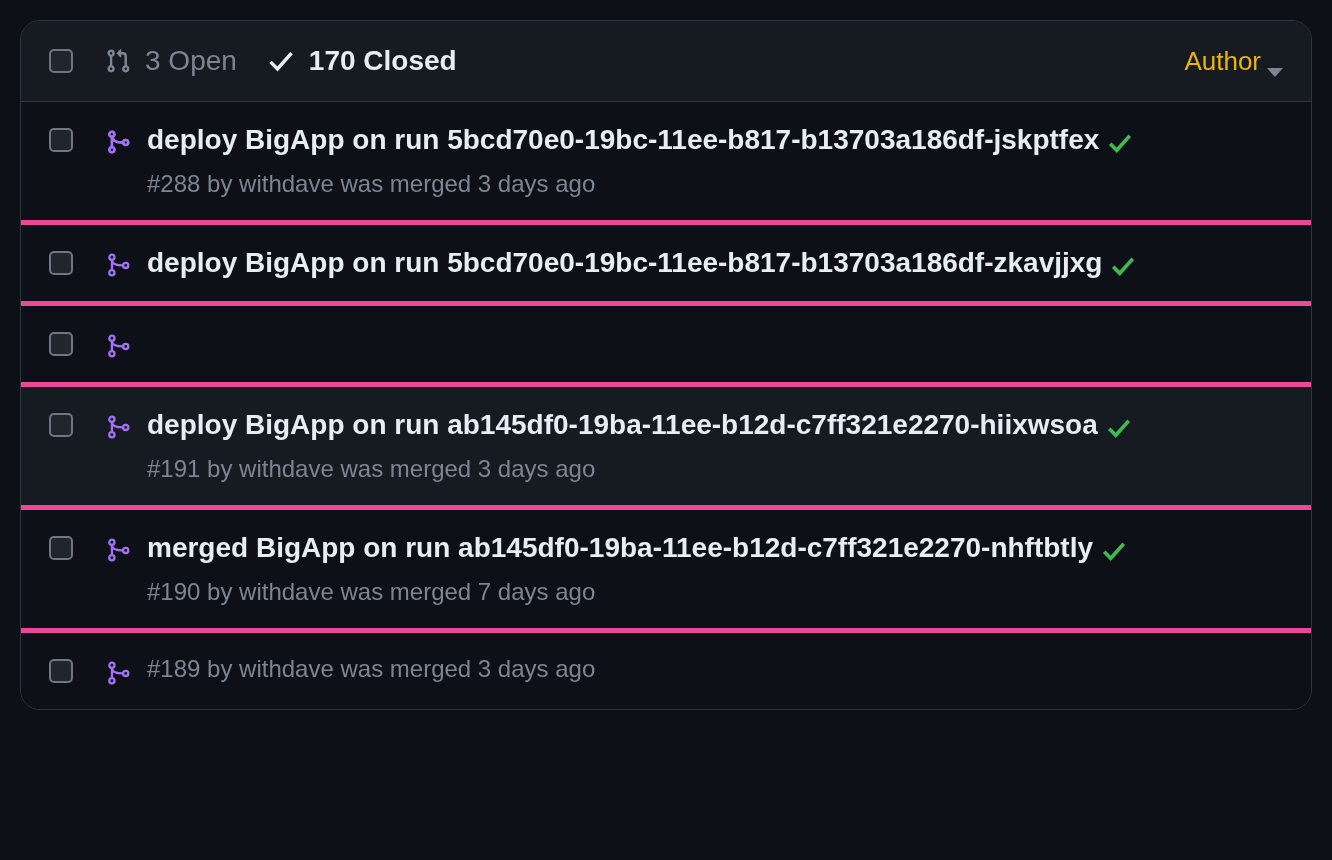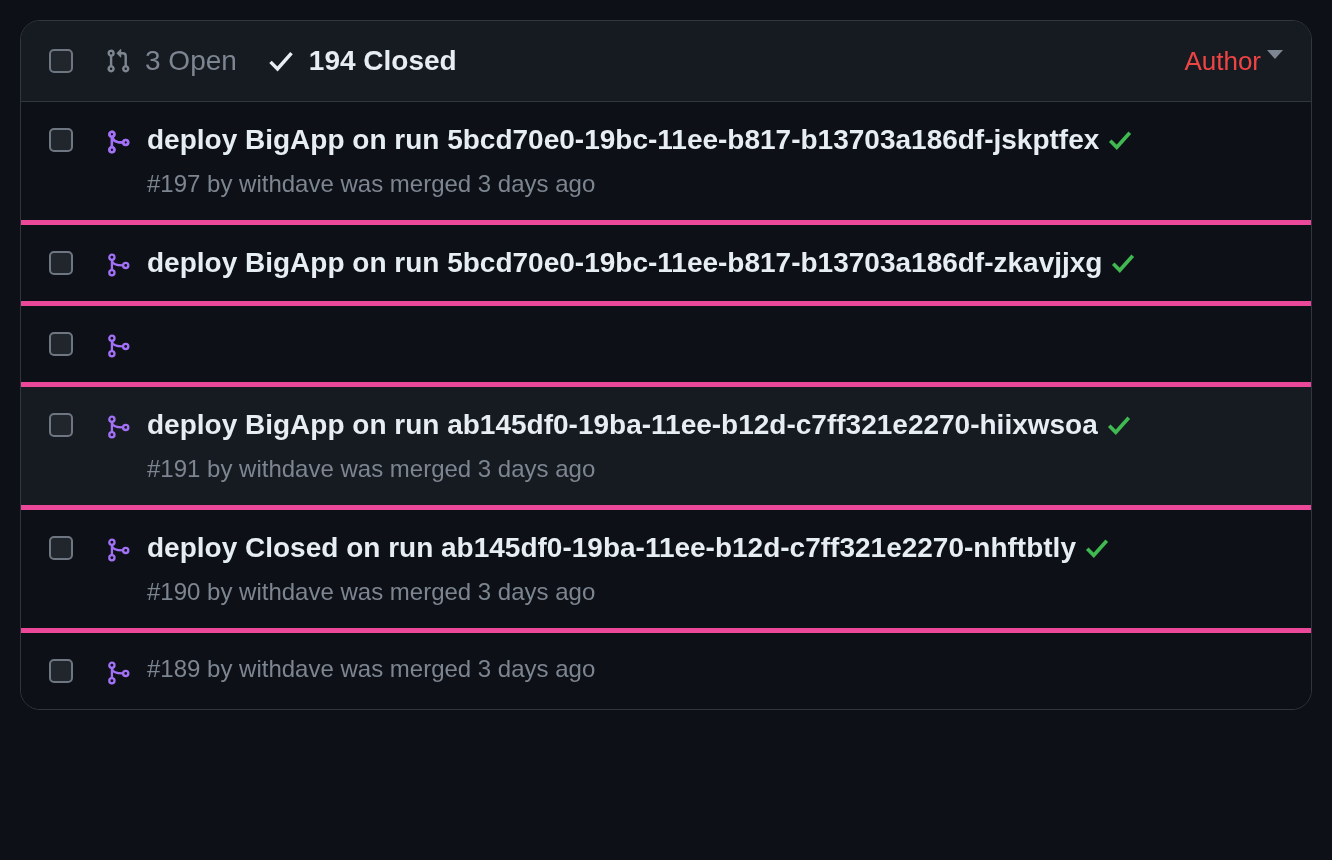--- a/index.html
+++ b/index.html
@@ -49,25 +49,25 @@
     height: 28px;
     margin-right: 14px;
   }
   .closed-count {
     color: #e6edf3;
     font-size: 28px;
     font-weight: 700;
   }
   .spacer { flex: 1; }
   .author-filter {
-    color: #ef4444;
+    color: #eab308;
     font-size: 26px;
     font-weight: 500;
     display: flex;
-    align-items: flex-start;
+    align-items: flex-end;
     gap: 6px;
     cursor: pointer;
   }
   .caret-down {
     width: 0;
     height: 0;
     border-left: 8px solid transparent;
     border-right: 8px solid transparent;
     border-top: 9px solid #7d8590;
     margin-top: 4px;
@@ -88,21 +88,21 @@
     flex-shrink: 0;
   }
   .row-content {
     display: flex;
     flex-direction: column;
     gap: 14px;
     min-width: 0;
   }
   .title-line {
     display: flex;
-    align-items: center;
+    align-items: flex-end;
     gap: 8px;
   }
   .pr-title {
     font-size: 28px;
     font-weight: 700;
     color: #e6edf3;
     white-space: nowrap;
   }
   .success-check {
     width: 26px;
@@ -122,21 +122,21 @@
 
   <div class="header">
     <div class="checkbox"></div>
     <svg class="pr-icon" viewBox="0 0 16 16" fill="#7d8590">
       <path d="M1.5 3.25a2.25 2.25 0 1 1 3 2.122v5.256a2.251 2.251 0 1 1-1.5 0V5.372A2.25 2.25 0 0 1 1.5 3.25Zm5.677-.177L9.573.677A.25.25 0 0 1 10 .854V2.5h1A2.5 2.5 0 0 1 13.5 5v5.628a2.251 2.251 0 1 1-1.5 0V5a1 1 0 0 0-1-1h-1v1.646a.25.25 0 0 1-.427.177L7.177 3.427a.25.25 0 0 1 0-.354ZM3.75 2.5a.75.75 0 1 0 0 1.5.75.75 0 0 0 0-1.5Zm0 9.5a.75.75 0 1 0 0 1.5.75.75 0 0 0 0-1.5Zm8.25.75a.75.75 0 1 0 1.5 0 .75.75 0 0 0-1.5 0Z"></path>
     </svg>
     <span class="open-count">3 Open</span>
     <svg class="check-icon" viewBox="0 0 16 16" fill="none" stroke="#e6edf3" stroke-width="2">
       <path d="M2 8.5 L6 12.5 L14 3.5"></path>
     </svg>
-    <span class="closed-count">194 Closed</span>
+    <span class="closed-count">170 Closed</span>
     <div class="spacer"></div>
     <div class="author-filter">
       <span>Author</span>
       <span class="caret-down"></span>
     </div>
   </div>
 
   <div class="list">
 
     <div class="row">
@@ -149,21 +149,21 @@
         <path d="M4.25 4.9 V11.1" stroke="#a371f7" stroke-width="1.4" fill="none"></path>
         <path d="M4.25 4.9 Q4.25 8.25 11.1 8.25" stroke="#a371f7" stroke-width="1.4" fill="none"></path>
       </svg>
       <div class="row-content">
         <div class="title-line">
           <span class="pr-title">deploy BigApp on run 5bcd70e0-19bc-11ee-b817-b13703a186df-jskptfex</span>
           <svg class="success-check" viewBox="0 0 16 16" fill="none" stroke="#3fb950" stroke-width="2.2">
               <path d="M2 8.5 L6 12.5 L14 3.5"></path>
             </svg>
         </div>
-        <span class="meta">#197 by withdave was merged 3 days ago</span>
+        <span class="meta">#288 by withdave was merged 3 days ago</span>
       </div>
     </div>
 
     <div class="row">
       <div class="checkbox"></div>
       <svg class="merge-icon" viewBox="0 0 16 16">
         <circle cx="4.25" cy="3.25" r="1.6" fill="none" stroke="#a371f7" stroke-width="1.4"></circle>
         <circle cx="4.25" cy="12.75" r="1.6" fill="none" stroke="#a371f7" stroke-width="1.4"></circle>
         <circle cx="12.75" cy="8.25" r="1.6" fill="none" stroke="#a371f7" stroke-width="1.4"></circle>
         <path d="M4.25 4.9 V11.1" stroke="#a371f7" stroke-width="1.4" fill="none"></path>
@@ -216,26 +216,26 @@
       <div class="checkbox"></div>
       <svg class="merge-icon" viewBox="0 0 16 16">
         <circle cx="4.25" cy="3.25" r="1.6" fill="none" stroke="#a371f7" stroke-width="1.4"></circle>
         <circle cx="4.25" cy="12.75" r="1.6" fill="none" stroke="#a371f7" stroke-width="1.4"></circle>
         <circle cx="12.75" cy="8.25" r="1.6" fill="none" stroke="#a371f7" stroke-width="1.4"></circle>
         <path d="M4.25 4.9 V11.1" stroke="#a371f7" stroke-width="1.4" fill="none"></path>
         <path d="M4.25 4.9 Q4.25 8.25 11.1 8.25" stroke="#a371f7" stroke-width="1.4" fill="none"></path>
       </svg>
       <div class="row-content">
         <div class="title-line">
-          <span class="pr-title">deploy Closed on run ab145df0-19ba-11ee-b12d-c7ff321e2270-nhftbtly</span>
-          <svg class="success-check" viewBox="0 0 16 16" fill="none" stroke="#3fb950" stroke-width="2.2">
-              <path d="M2 8.5 L6 12.5 L14 3.5"></path>
-            </svg>
-        </div>
-        <span class="meta">#190 by withdave was merged 3 days ago</span>
+          <span class="pr-title">merged BigApp on run ab145df0-19ba-11ee-b12d-c7ff321e2270-nhftbtly</span>
+          <svg class="success-check" viewBox="0 0 16 16" fill="none" stroke="#3fb950" stroke-width="2.2">
+              <path d="M2 8.5 L6 12.5 L14 3.5"></path>
+            </svg>
+        </div>
+        <span class="meta">#190 by withdave was merged 7 days ago</span>
       </div>
     </div>
 
     <div class="row">
       <div class="checkbox"></div>
       <svg class="merge-icon" viewBox="0 0 16 16">
         <circle cx="4.25" cy="3.25" r="1.6" fill="none" stroke="#a371f7" stroke-width="1.4"></circle>
         <circle cx="4.25" cy="12.75" r="1.6" fill="none" stroke="#a371f7" stroke-width="1.4"></circle>
         <circle cx="12.75" cy="8.25" r="1.6" fill="none" stroke="#a371f7" stroke-width="1.4"></circle>
         <path d="M4.25 4.9 V11.1" stroke="#a371f7" stroke-width="1.4" fill="none"></path>

